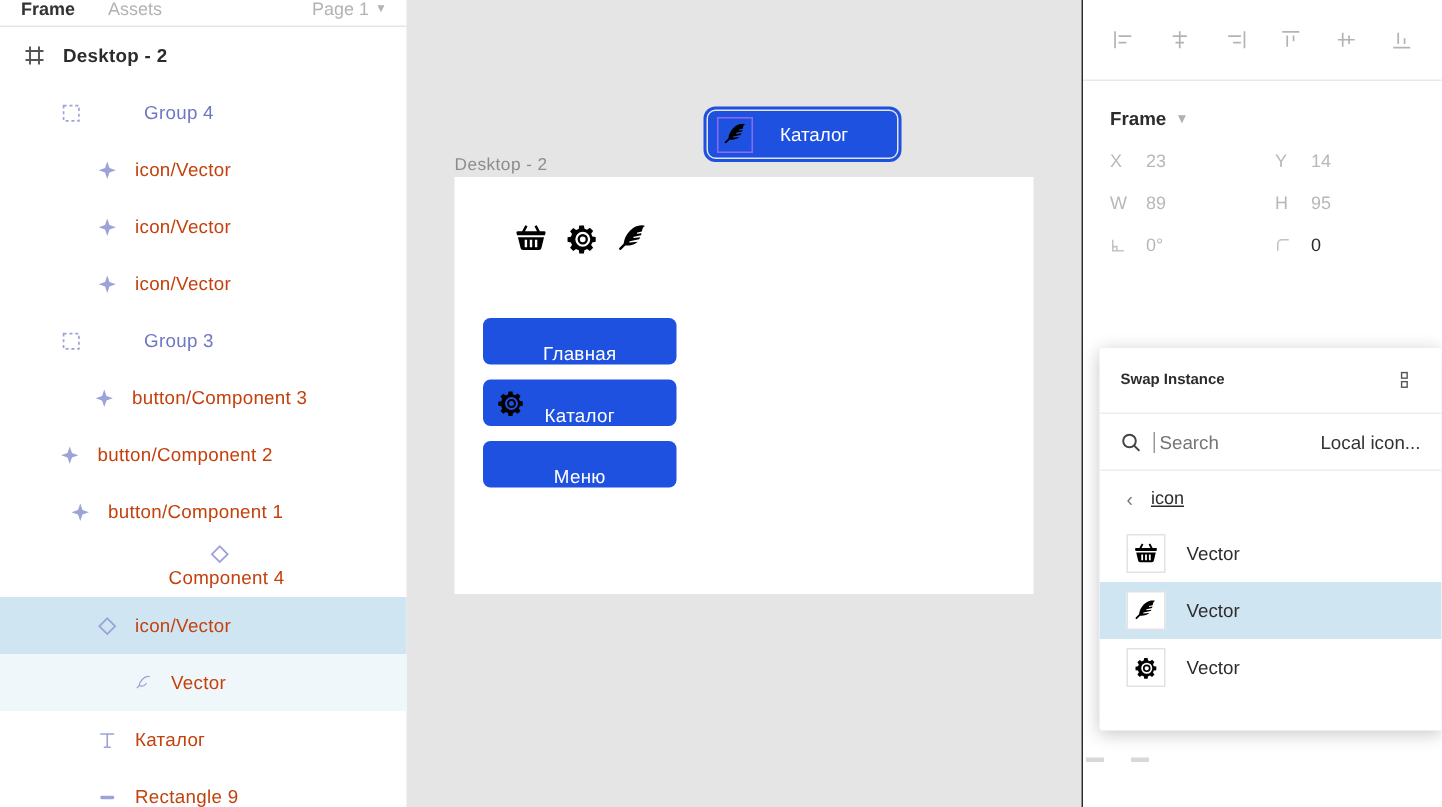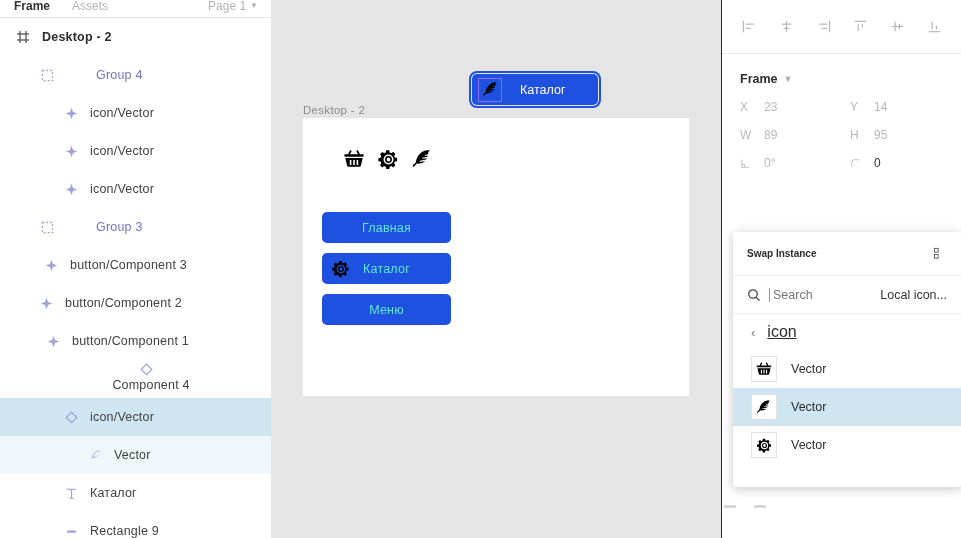--- a/index.html
+++ b/index.html
@@ -50,21 +50,21 @@
   }
   .layer-row .lr-icon {
     width: 18px; height: 18px;
     display: flex; align-items: center; justify-content: center;
     flex: 0 0 18px;
     margin-right: 10px;
     color: #9da2d8;
   }
   .layer-row .lr-label {
     font-size: 12.5px;
-    color: #404040;
+    color: #c2410c;
     letter-spacing: .2px;
   }
   .layer-row.root .lr-label { color: #2c2c2c; font-weight: bold; }
   .layer-row.root .lr-icon { color: #555; }
   .layer-row.grp .lr-label { color: #6f76c4; margin-left: 30px; }
   .layer-row.sel-strong { background: #cfe6f2; }
   .layer-row.sel-light   { background: #eff7fb; }
 
   
   #canvas {
@@ -85,22 +85,22 @@
   #icon-row {
     position: absolute; left: 38px; top: 28px;
     display: flex; align-items: center; gap: 8px;
   }
   #icon-row .gi { width: 26px; height: 26px; display:flex; align-items:center; justify-content:center; }
   .btn {
     position: absolute;
     width: 129px; height: 31px;
     background: #1f51e0;
     border-radius: 5px;
-    display: flex; align-items: center; justify-content: center;
-    color: #5eead4;
+    display: flex; align-items: flex-end; justify-content: center;
+    color: #ffffff;
     font-size: 12.5px;
     letter-spacing: .2px;
   }
   .btn .bi { position: absolute; left: 9px; top: 50%; transform: translateY(-50%); width: 20px; height: 20px; }
   #btn-main    { left: 19px; top: 94px; }
   #btn-catalog { left: 19px; top: 135px; }
   #btn-menu    { left: 19px; top: 176px; }
 
   #btn-catalog-sel {
     position: absolute; left: 200px; top: 74px;
@@ -192,21 +192,21 @@
     font-family: "Liberation Sans", sans-serif;
   }
   #swap-search .ss-source {
     margin-left: auto; font-size: 12.5px; color: #333; white-space: nowrap;
   }
   #swap-back {
     height: 36px; display: flex; align-items: center; gap: 12px;
     padding: 0 18px; cursor: pointer;
   }
   #swap-back .sb-chev { font-size: 13px; color: #777; }
-  #swap-back .sb-label { font-size: 16px; color: #2c2c2c; text-decoration: underline; }
+  #swap-back .sb-label { font-size: 12px; color: #2c2c2c; text-decoration: underline; }
   .comp-row {
     height: 38px;
     display: flex; align-items: center; gap: 14px;
     padding: 0 18px; cursor: pointer;
   }
   .comp-row.selected { background: #cfe6f2; }
   .comp-row .cr-thumb {
     width: 26px; height: 26px;
     border: 1px solid #e2e2e2;
     background: #fff;
@@ -284,21 +284,21 @@
           <span class="lr-label">icon/Vector</span>
         </div>
         <div class="layer-row grp" style="padding-left: 38px;">
           <span class="lr-icon">
             <svg width="13" height="13" viewBox="0 0 14 14" stroke="#9da2d8" stroke-width="1.2" fill="none" stroke-dasharray="2.2 2">
         <rect x="1.5" y="1.5" width="11" height="11"></rect>
             </svg>
           </span>
           <span class="lr-label">Group 3</span>
         </div>
-        <div class="layer-row" style="padding-left: 42px;">
+        <div class="layer-row" style="padding-left: 60px;">
           <span class="lr-icon">
             <svg width="13" height="13" viewBox="0 0 14 14" fill="#9da2d8">
         <path d="M7 0.8 8.6 5.4 13.2 7 8.6 8.6 7 13.2 5.4 8.6 0.8 7 5.4 5.4Z"></path>
             </svg>
           </span>
           <span class="lr-label">button/Component 3</span>
         </div>
         <div class="layer-row" style="padding-left: 37px;">
           <span class="lr-icon">
             <svg width="13" height="13" viewBox="0 0 14 14" fill="#9da2d8">

